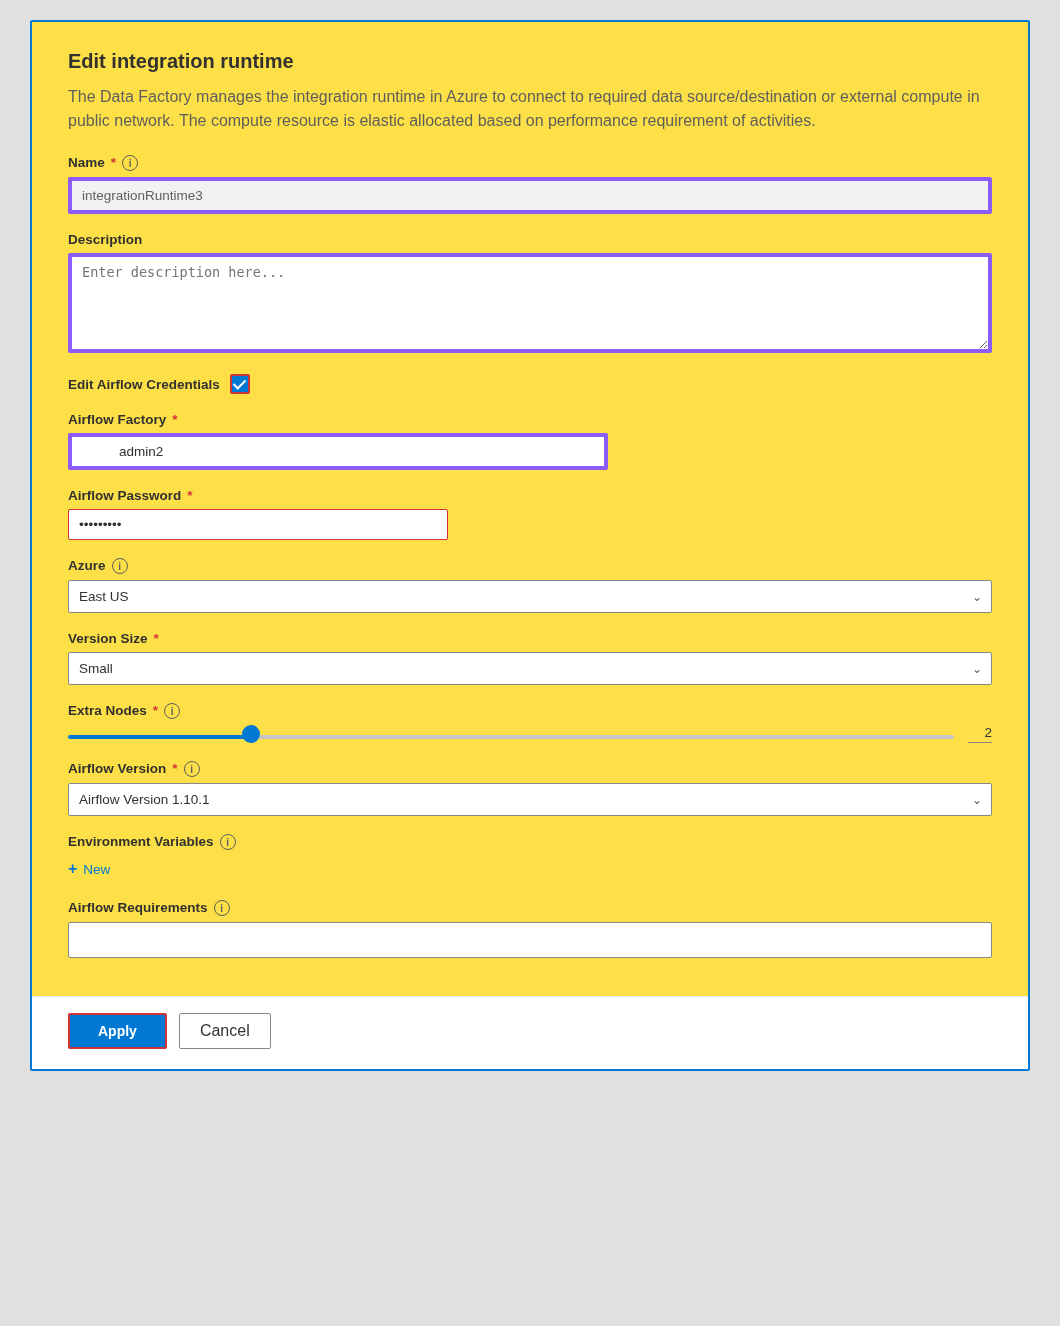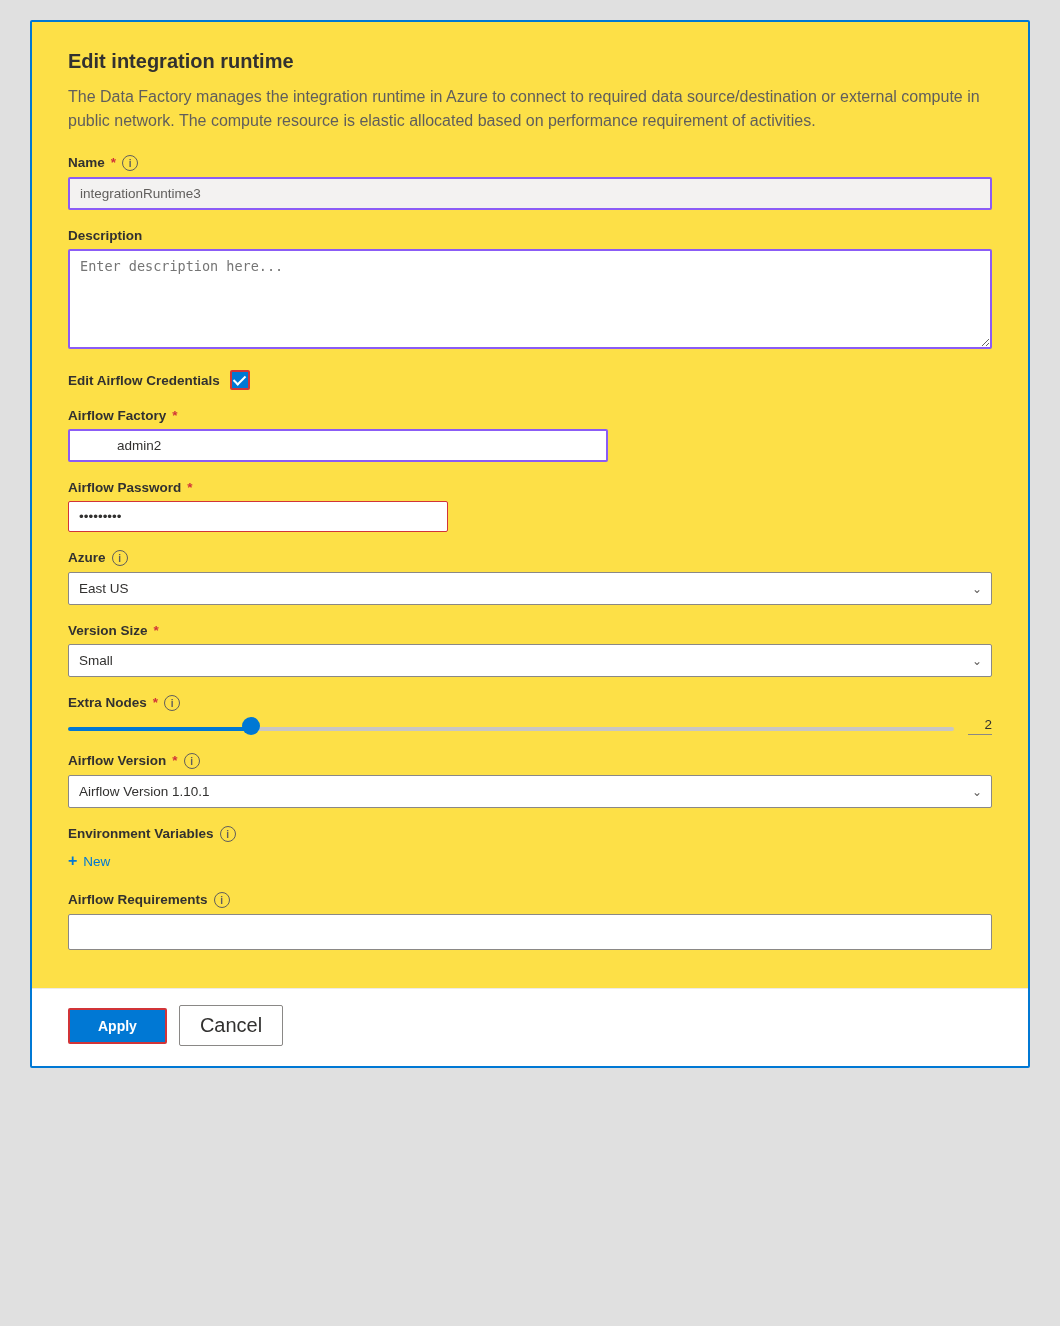--- a/index.html
+++ b/index.html
@@ -79,21 +79,21 @@
       font-size: 10px;
       font-weight: 600;
       color: #605e5c;
       cursor: default;
       flex-shrink: 0;
     }
 
     .form-input {
       width: 100%;
       padding: 7px 10px;
-      border: 2px solid #8b5cf6;
+      border: 4px solid #8b5cf6;
       border-radius: 2px;
       font-size: 13.5px;
       color: #323130;
       background: #fff;
       outline: none;
     }
 
     .form-input:disabled,
     .form-input.disabled {
       background: #f3f2f1;
@@ -283,21 +283,21 @@
       cursor: pointer;
       outline: none;
     }
 
     .btn-cancel {
       padding: 8px 20px;
       background: #fff;
       color: #323130;
       border: 1px solid #8a8886;
       border-radius: 2px;
-      font-size: 20px;
+      font-size: 16px;
       cursor: pointer;
       outline: none;
     }
   </style>
 </head>
 <body>
 
 <div class="panel-wrapper">
   <div class="panel-content">
 

